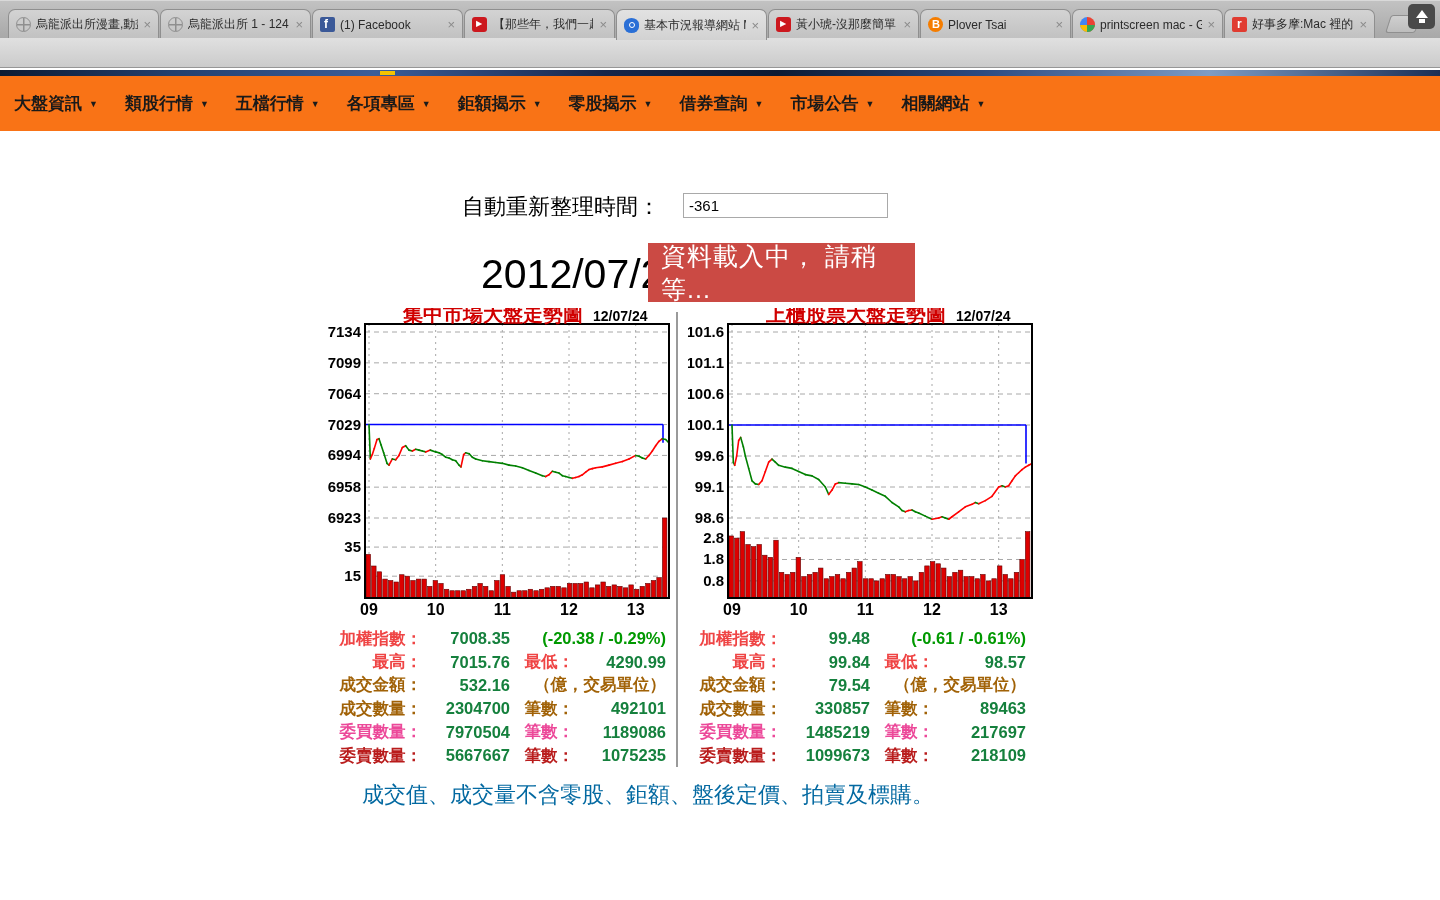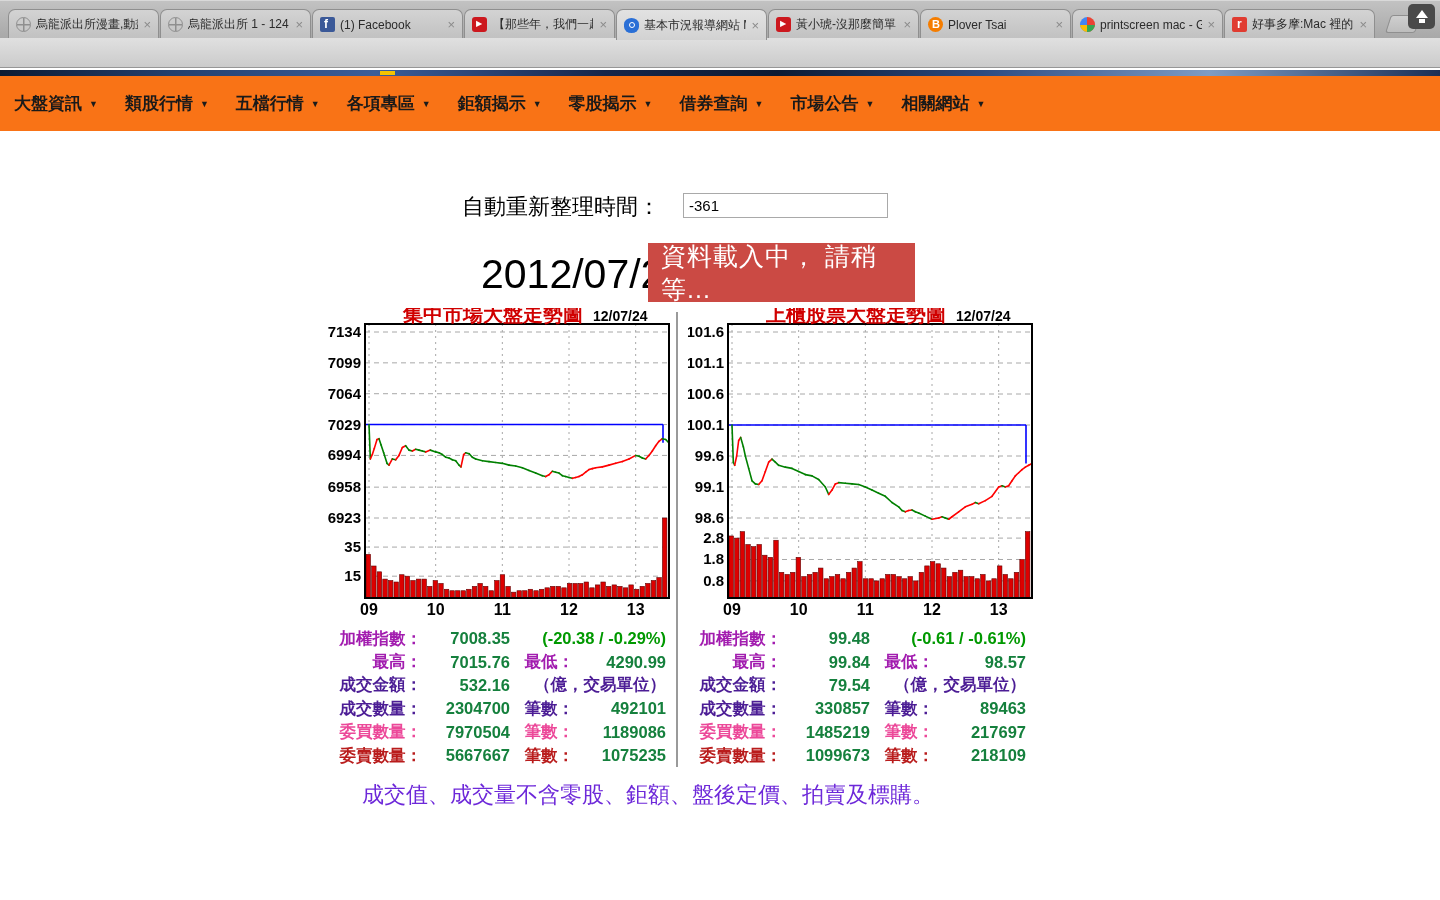--- a/index.html
+++ b/index.html
@@ -75,24 +75,24 @@
   .panel-divider{position:absolute;left:676px;top:312px;width:2px;height:455px;background:#9a9a9a;}
   .chart{position:absolute;width:350px;height:312px;top:308px;}
   .chart.c0{left:325px;} .chart.c1{left:688px;}
 
   .quote{position:absolute;top:627px;width:336px;}
   .quote.c0{left:330px;} .quote.c1{left:690px;}
   .qrow{display:grid;grid-template-columns:92px 88px 64px 1fr;height:23.4px;align-items:center;}
   .qrow span{font-size:16.5px;font-weight:bold;text-align:right;white-space:nowrap;}
   .q-change{grid-column:3/5;text-align:right;padding-left:10px;}
   .q-unit{grid-column:3/5;}
-  .c-blue{color:#a21caf;} .c-red{color:#4c1d95;} .c-purple{color:#ec4899;}
+  .c-blue{color:#ef4444;} .c-red{color:#a16207;} .c-purple{color:#ec4899;}
   .c-teal{color:#b91c1c;} .c-green{color:#009900;} .c-black{color:#15803d;}
 
-  .footer-note{position:absolute;left:362px;top:780px;margin:0;font-size:22px;color:#6d28d9;font-weight:500;}
+  .footer-note{position:absolute;left:362px;top:780px;margin:0;font-size:22px;color:#0369a1;font-weight:500;}
 </style>
 </head>
 <body>
 
 <div class="chrome">
   <div class="tabstrip">
     <div id="tabs">
         <div class="tab" style="left: 8px; width: 151px;">
           <span class="tab-ic icon-globe"></span>
           <span class="tab-title">烏龍派出所漫畫,動畫</span>

